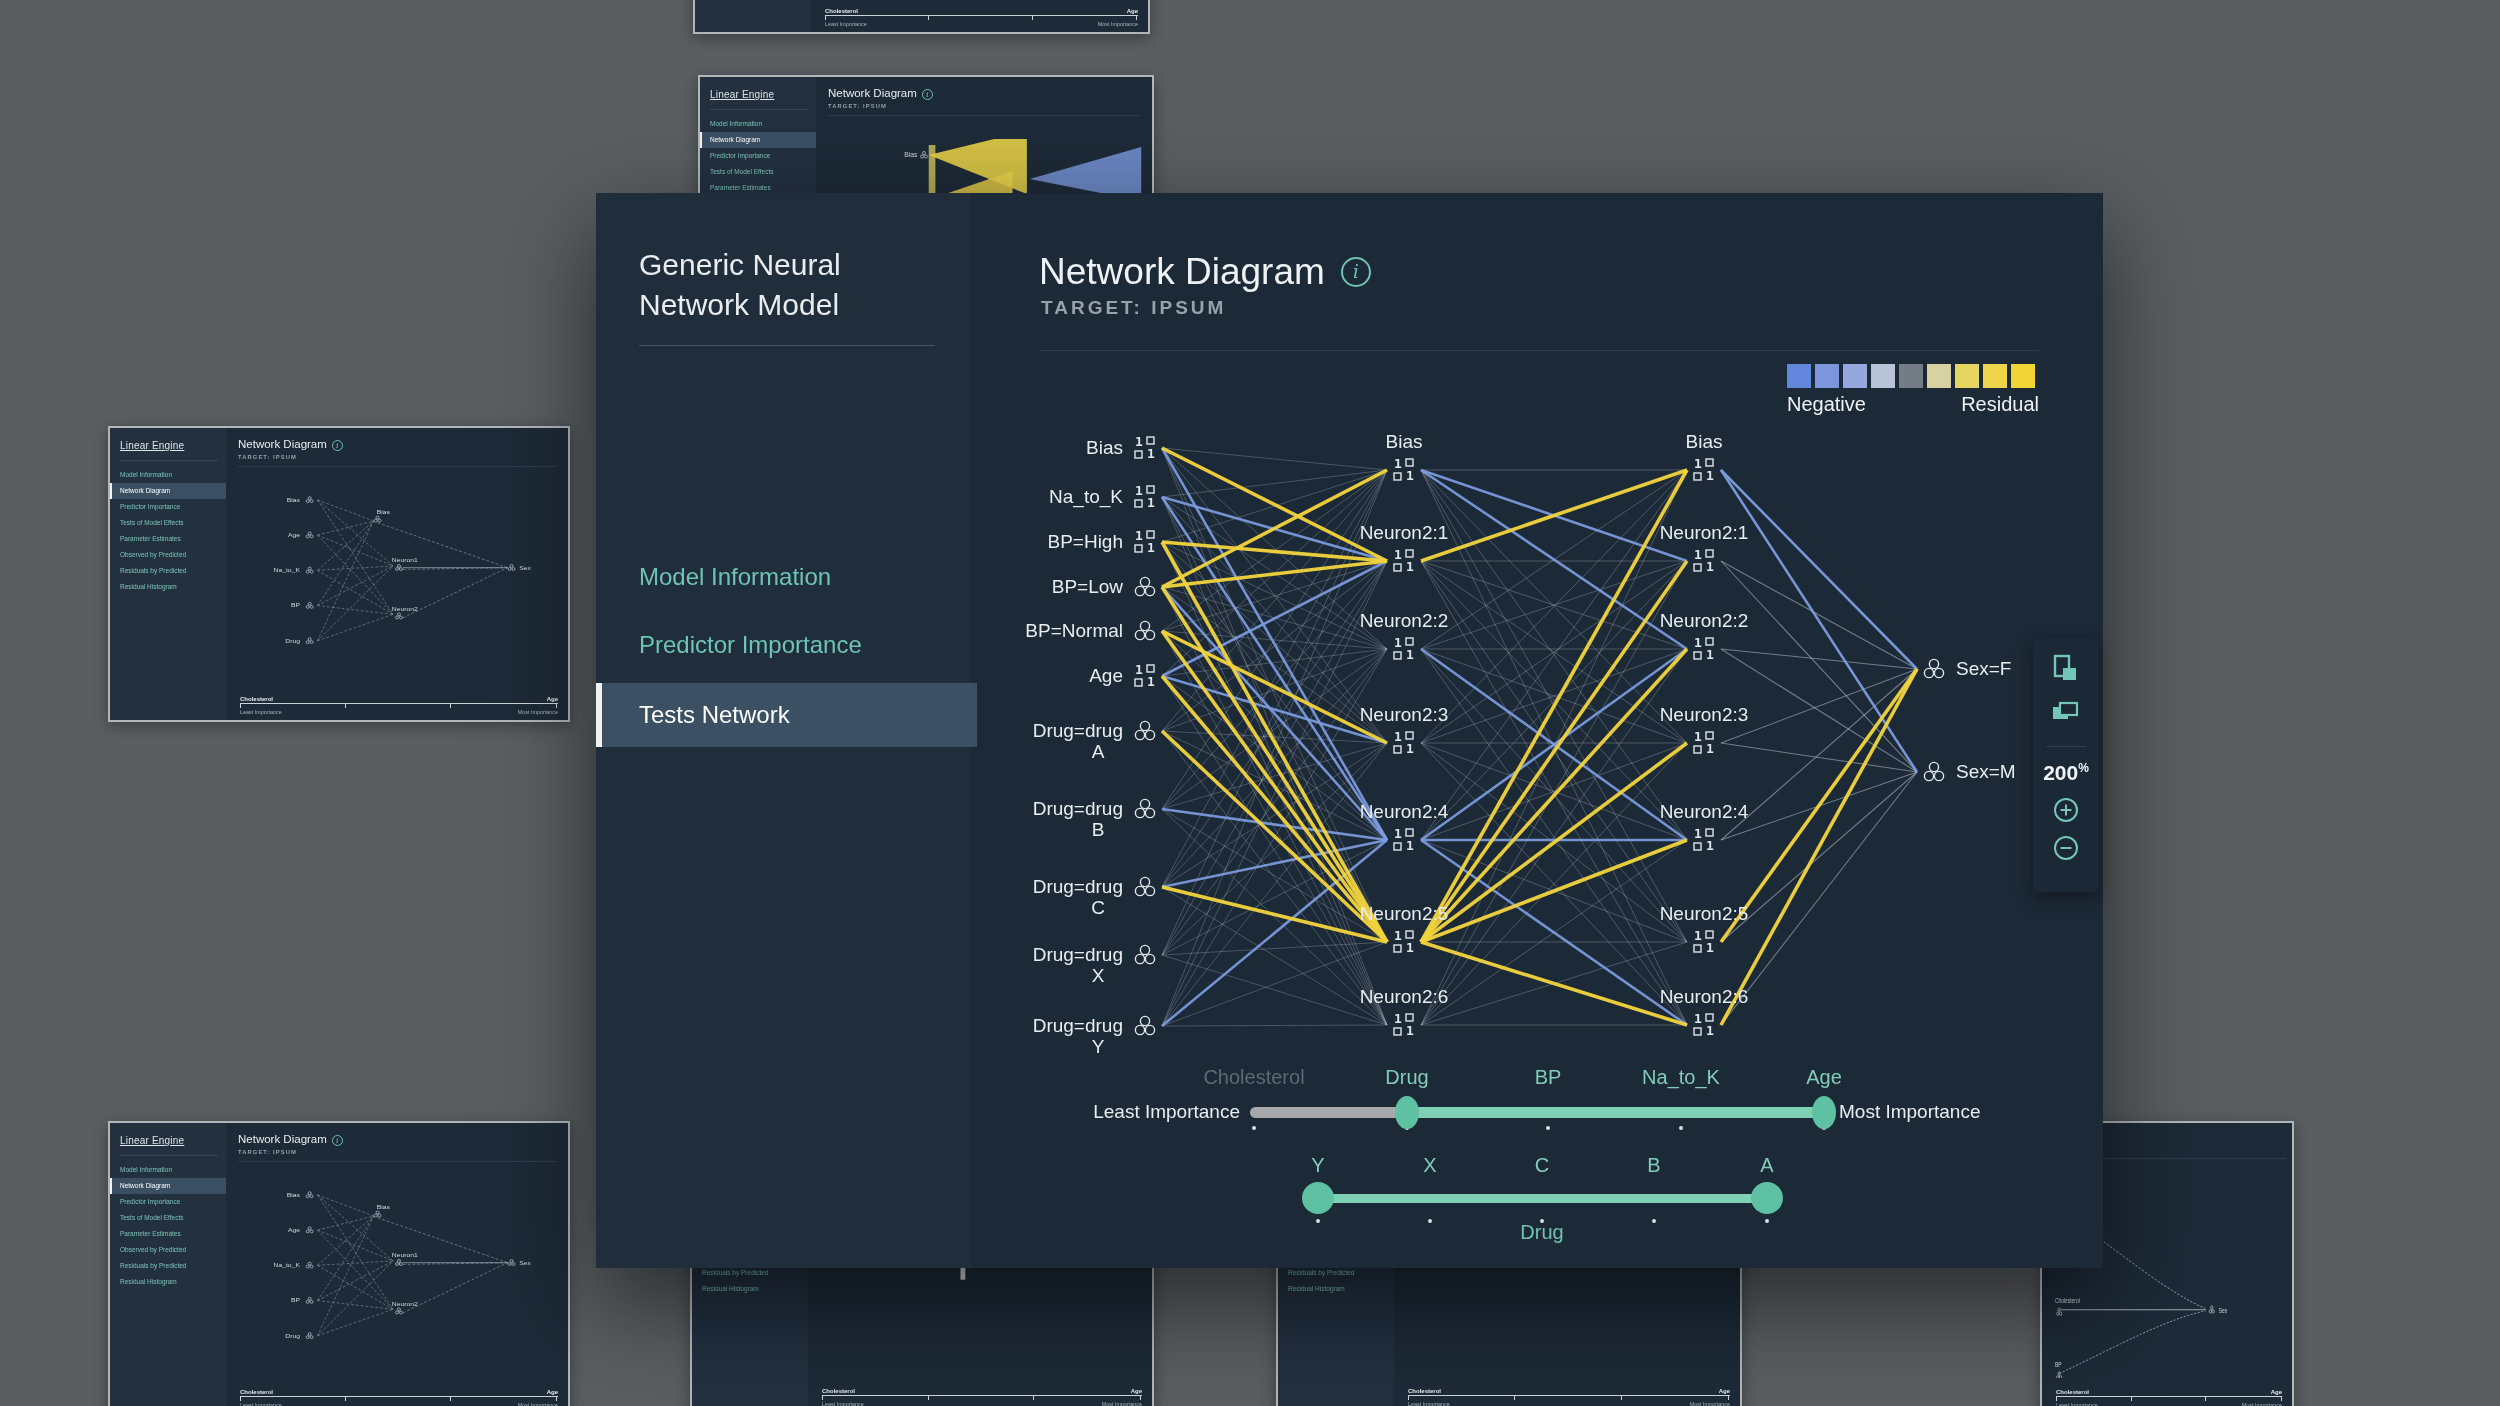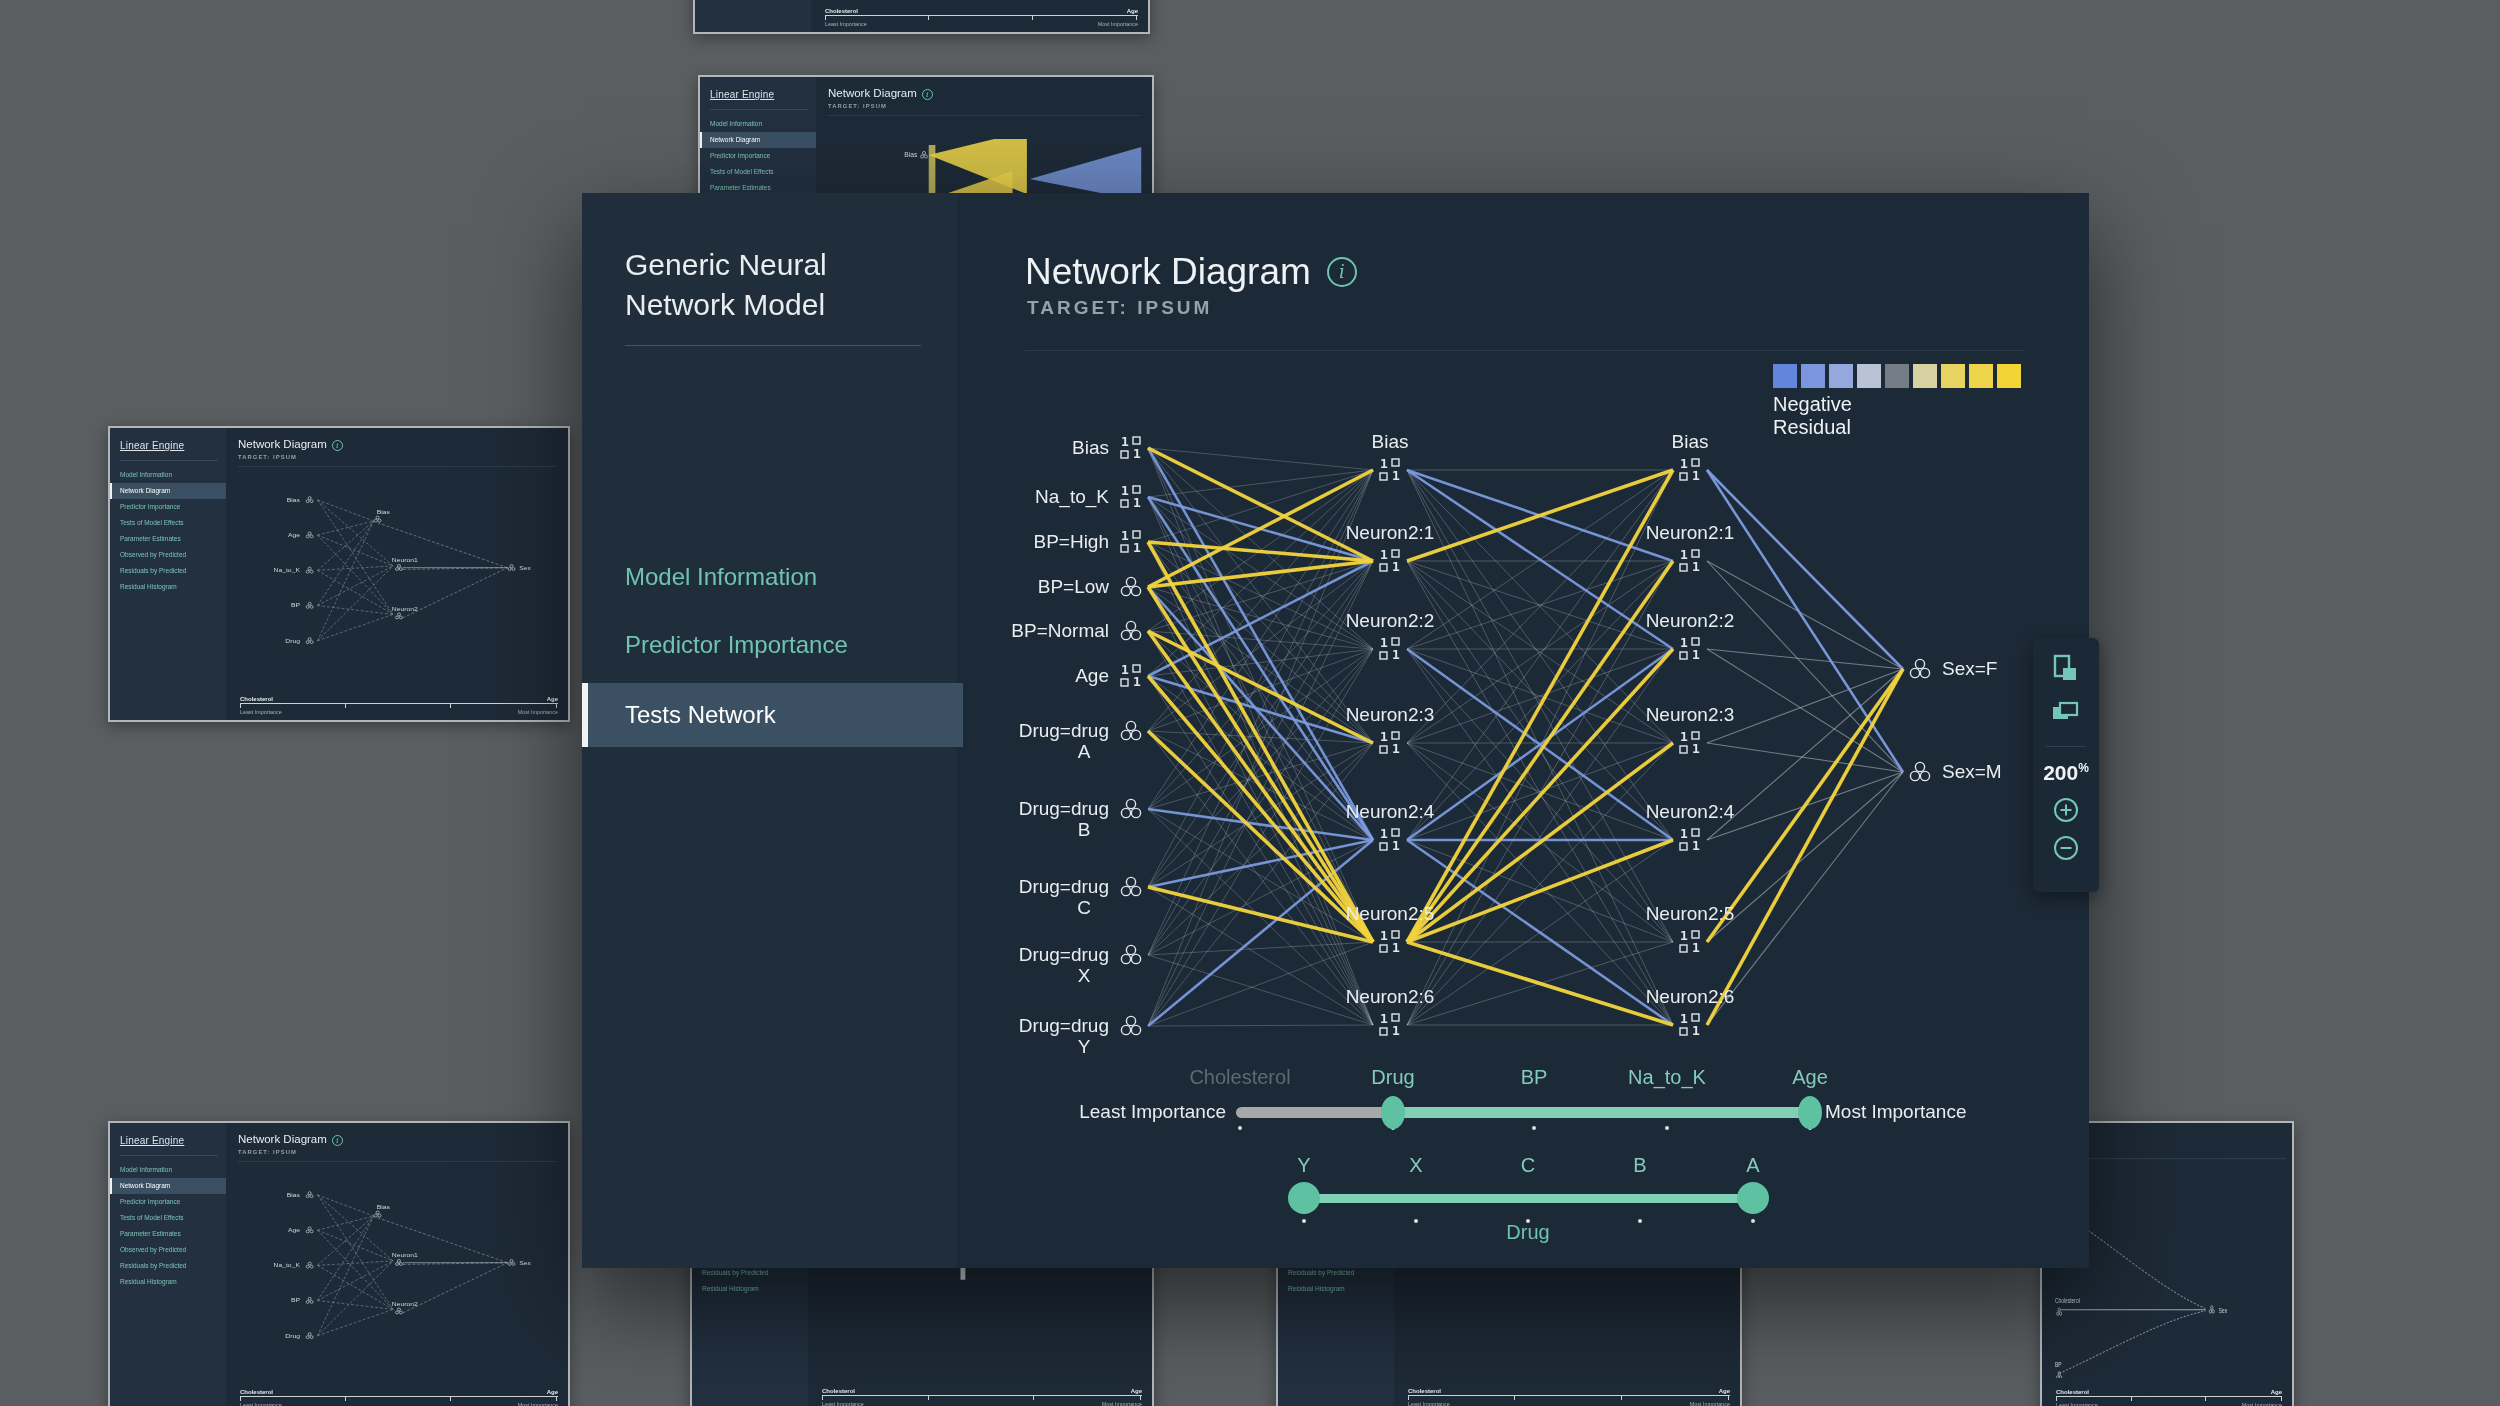--- a/index.html
+++ b/index.html
@@ -19,40 +19,40 @@
   .mini-h-sub{color:#97a1aa;font-size:5.8px;letter-spacing:1.1px;font-weight:bold;padding:3px 0 0 12px;}
   .mini-h-divider{height:1px;background:#2e3c4a;margin:6px 12px 0 12px;}
   .mini-sketch{position:absolute;left:6px;right:6px;}
   .mini-axis{position:absolute;left:14px;right:10px;bottom:5px;}
   .mini-axis-ticklabels{display:flex;justify-content:space-between;color:#e6ebee;font-size:6px;font-weight:bold;margin-bottom:1px;}
   .mini-axis-bar{position:relative;border-top:1.5px solid #ccd2d6;height:4px;}
   .mini-axis-bar i{position:absolute;top:0;width:1px;height:4px;background:#ccd2d6;}
   .mini-axis-sub{display:flex;justify-content:space-between;color:#a7b1b9;font-size:5.4px;margin-top:1px;}
 
   
-  #modal{position:absolute;left:582px;top:193px;width:1507px;height:1075px;background:#1c2936;z-index:10;box-shadow:0 35px 90px rgba(0,0,0,.55);}
+  #modal{position:absolute;left:596px;top:193px;width:1507px;height:1075px;background:#1c2936;z-index:10;box-shadow:0 35px 90px rgba(0,0,0,.55);}
   #modal-sidebar{position:absolute;left:0;top:0;width:375px;height:100%;background:#202e3c;}
   #modal-title{position:absolute;left:43px;top:52px;width:290px;color:#e9edf0;font-size:30px;line-height:40px;}
   #modal-sb-divider{position:absolute;left:43px;top:152px;width:296px;height:1px;background:#45545f;}
   .modal-sb-item{position:absolute;left:0;width:100%;height:64px;display:flex;align-items:center;color:#6fc3b5;font-size:24px;cursor:pointer;}
   .modal-sb-item span{padding-left:43px;}
   .modal-sb-item.sel{background:#3c5063;color:#ffffff;border-left:6px solid #f2f2f2;}
   .modal-sb-item.sel span{padding-left:37px;}
   #msb-0{top:352px;} #msb-1{top:420px;} #msb-2{top:490px;}
 
   #content-header{position:absolute;left:443px;top:58px;display:flex;align-items:center;gap:16px;}
   #content-title{color:#eef2f4;font-size:37px;}
   #info-icon{width:26px;height:26px;border:2px solid #6fc3b5;border-radius:50%;color:#6fc3b5;font-size:18px;line-height:25px;text-align:center;font-style:italic;font-family:"DejaVu Serif",serif;cursor:pointer;}
   #content-subtitle{position:absolute;left:445px;top:104px;color:#97a1aa;font-size:19px;font-weight:bold;letter-spacing:3px;}
   #header-divider{position:absolute;left:443px;top:157px;width:1000px;height:1px;background:#2e3c4a;}
 
   #legend{position:absolute;left:1191px;top:171px;width:252px;}
   #legend-swatches{display:flex;gap:4px;}
   #legend-swatches div{width:24px;height:24px;}
-  #legend-labels{display:flex;justify-content:space-between;color:#eef2f4;font-size:20px;margin-top:5px;flex-direction:column;}
+  #legend-labels{display:flex;justify-content:space-between;color:#eef2f4;font-size:20px;margin-top:5px;}
 
   #net-svg{position:absolute;left:430px;top:230px;}
 
   .sl-label{position:absolute;transform:translateX(-50%);color:#83ccba;font-size:20px;white-space:nowrap;}
   .sl-label.dim{color:#5c6a74;}
   .sl-dot{position:absolute;width:4px;height:4px;border-radius:50%;background:#f0f3f5;opacity:.9;transform:translateX(-50%);}
   .sl-side{position:absolute;color:#e8edf0;font-size:19px;white-space:nowrap;}
   #imp-track{position:absolute;left:654px;top:914px;width:574px;height:11px;border-radius:6px;background:#a8a8aa;}
   #imp-track-active{position:absolute;left:157px;top:0;width:417px;height:11px;border-radius:6px;background:#7fd0b5;}
   .handle{position:absolute;background:#5ec1a1;border-radius:50%;cursor:pointer;z-index:3;}

